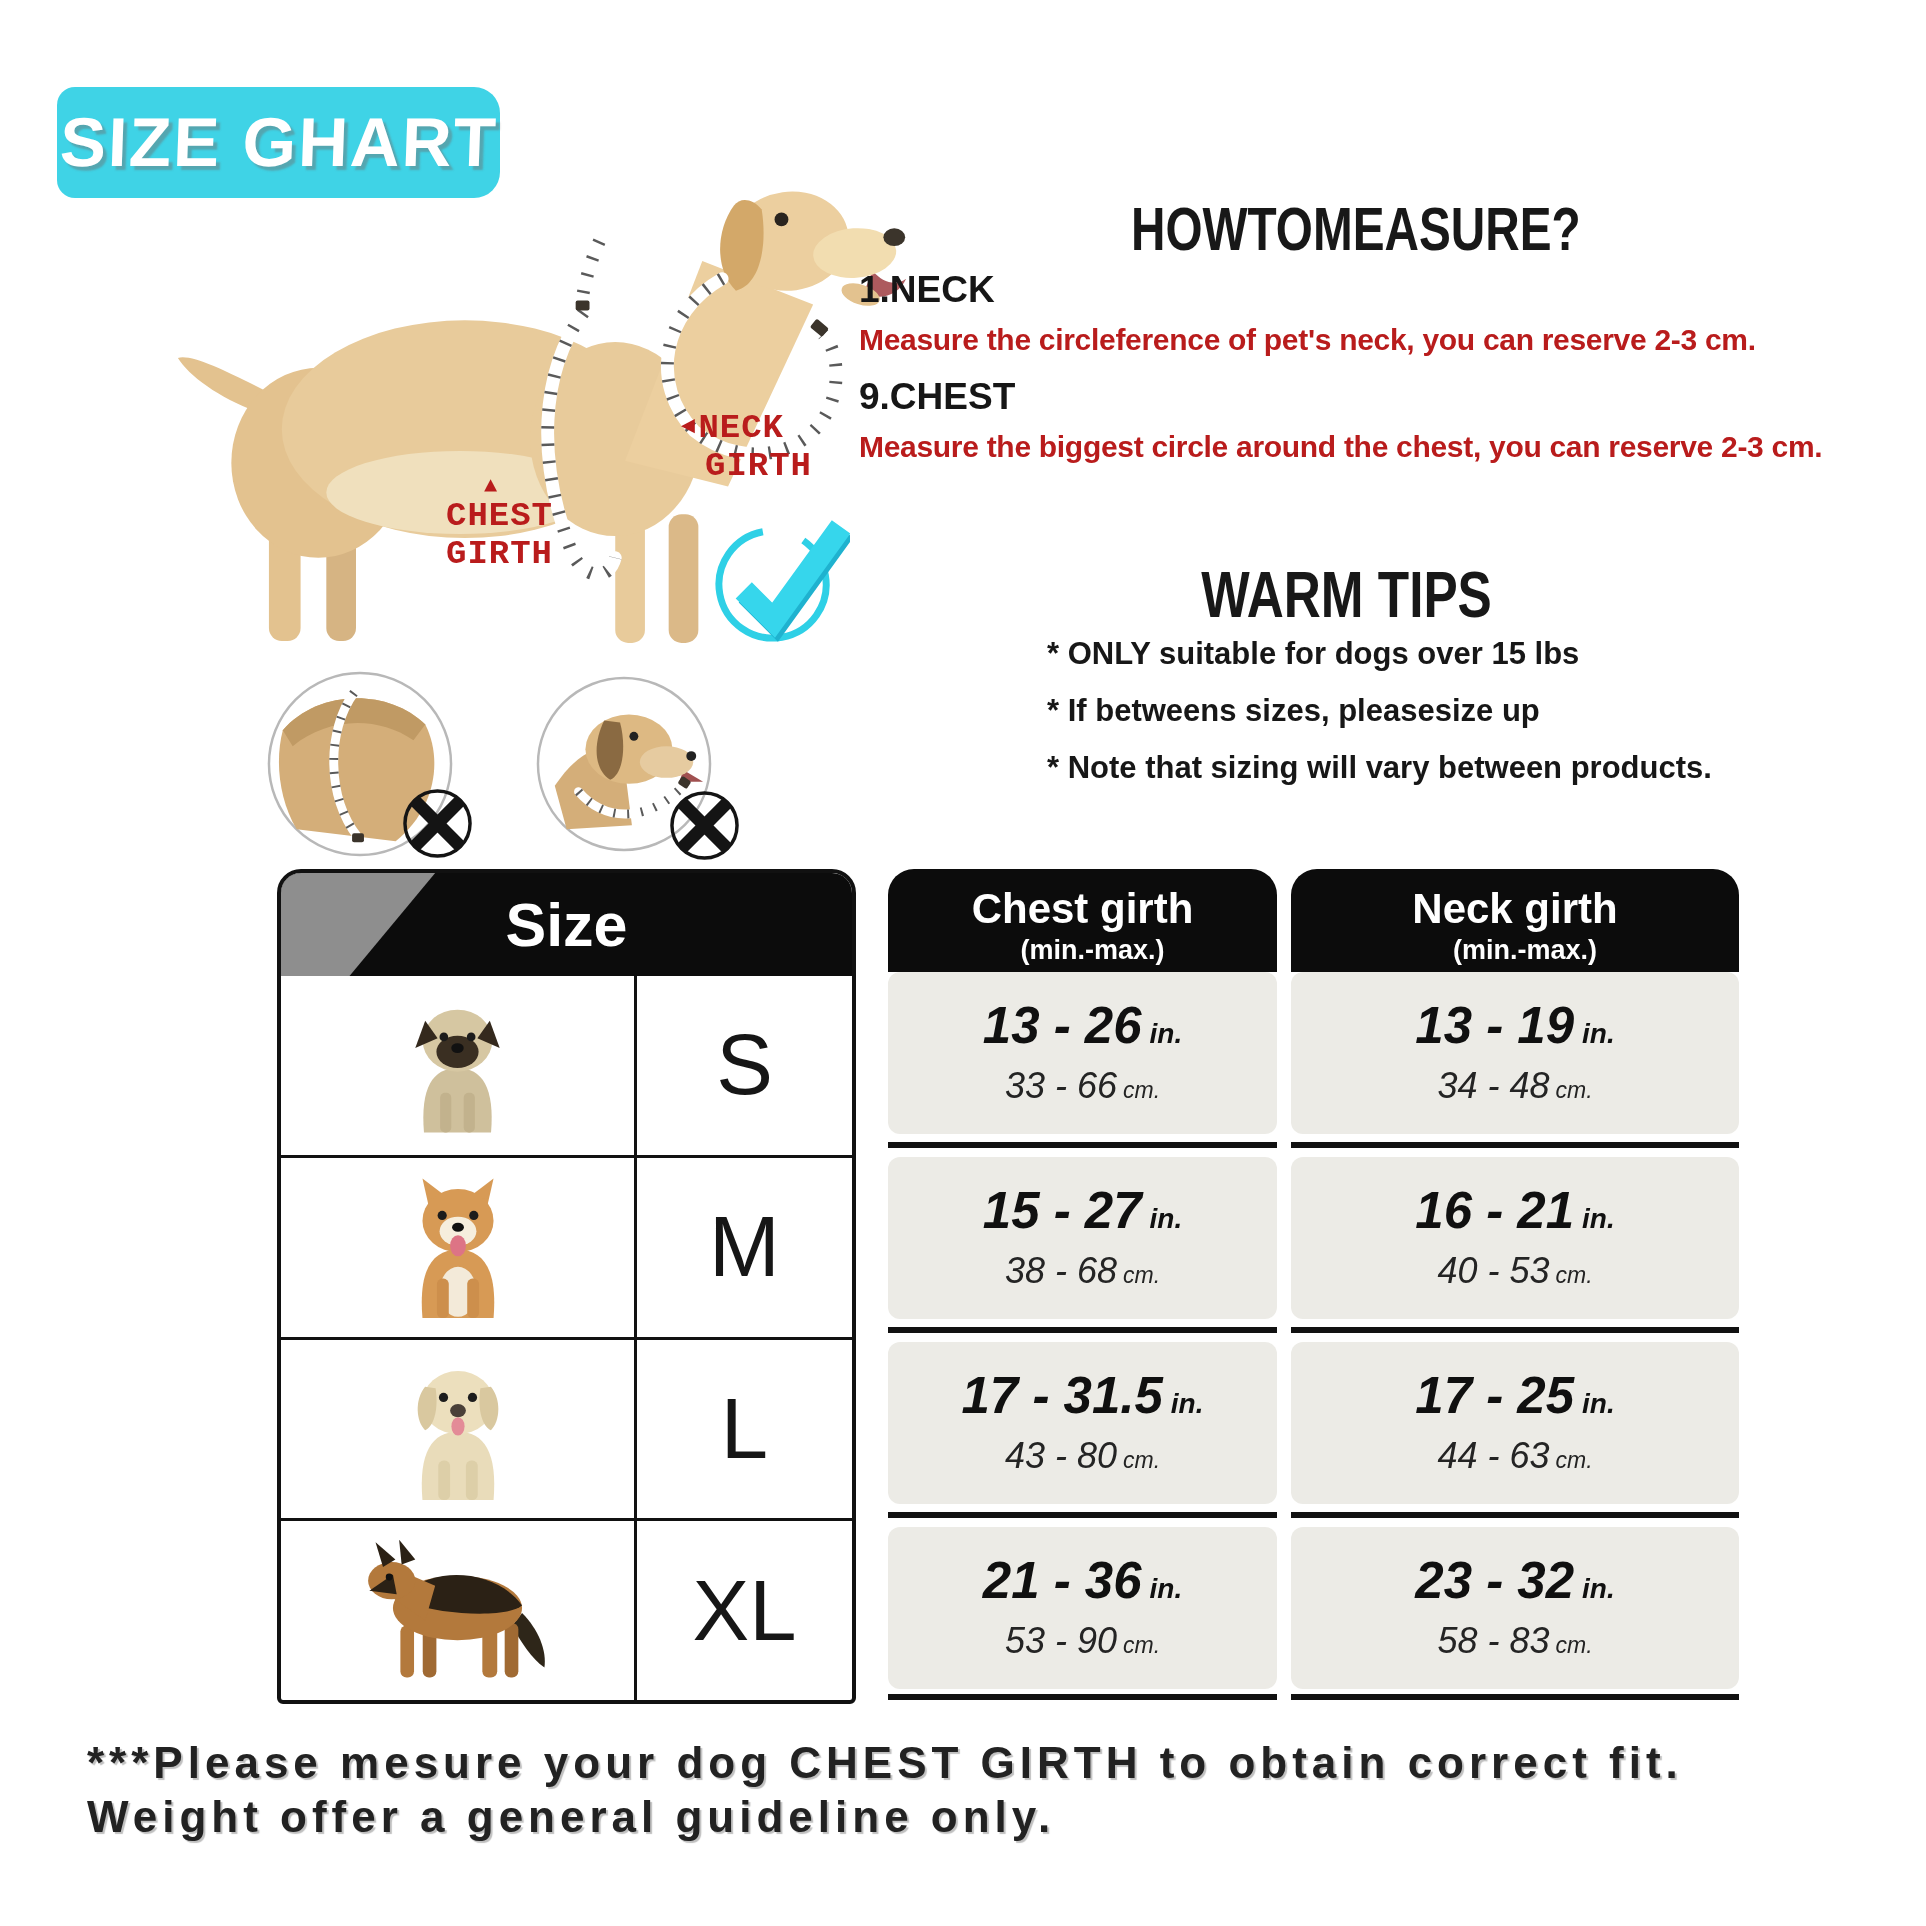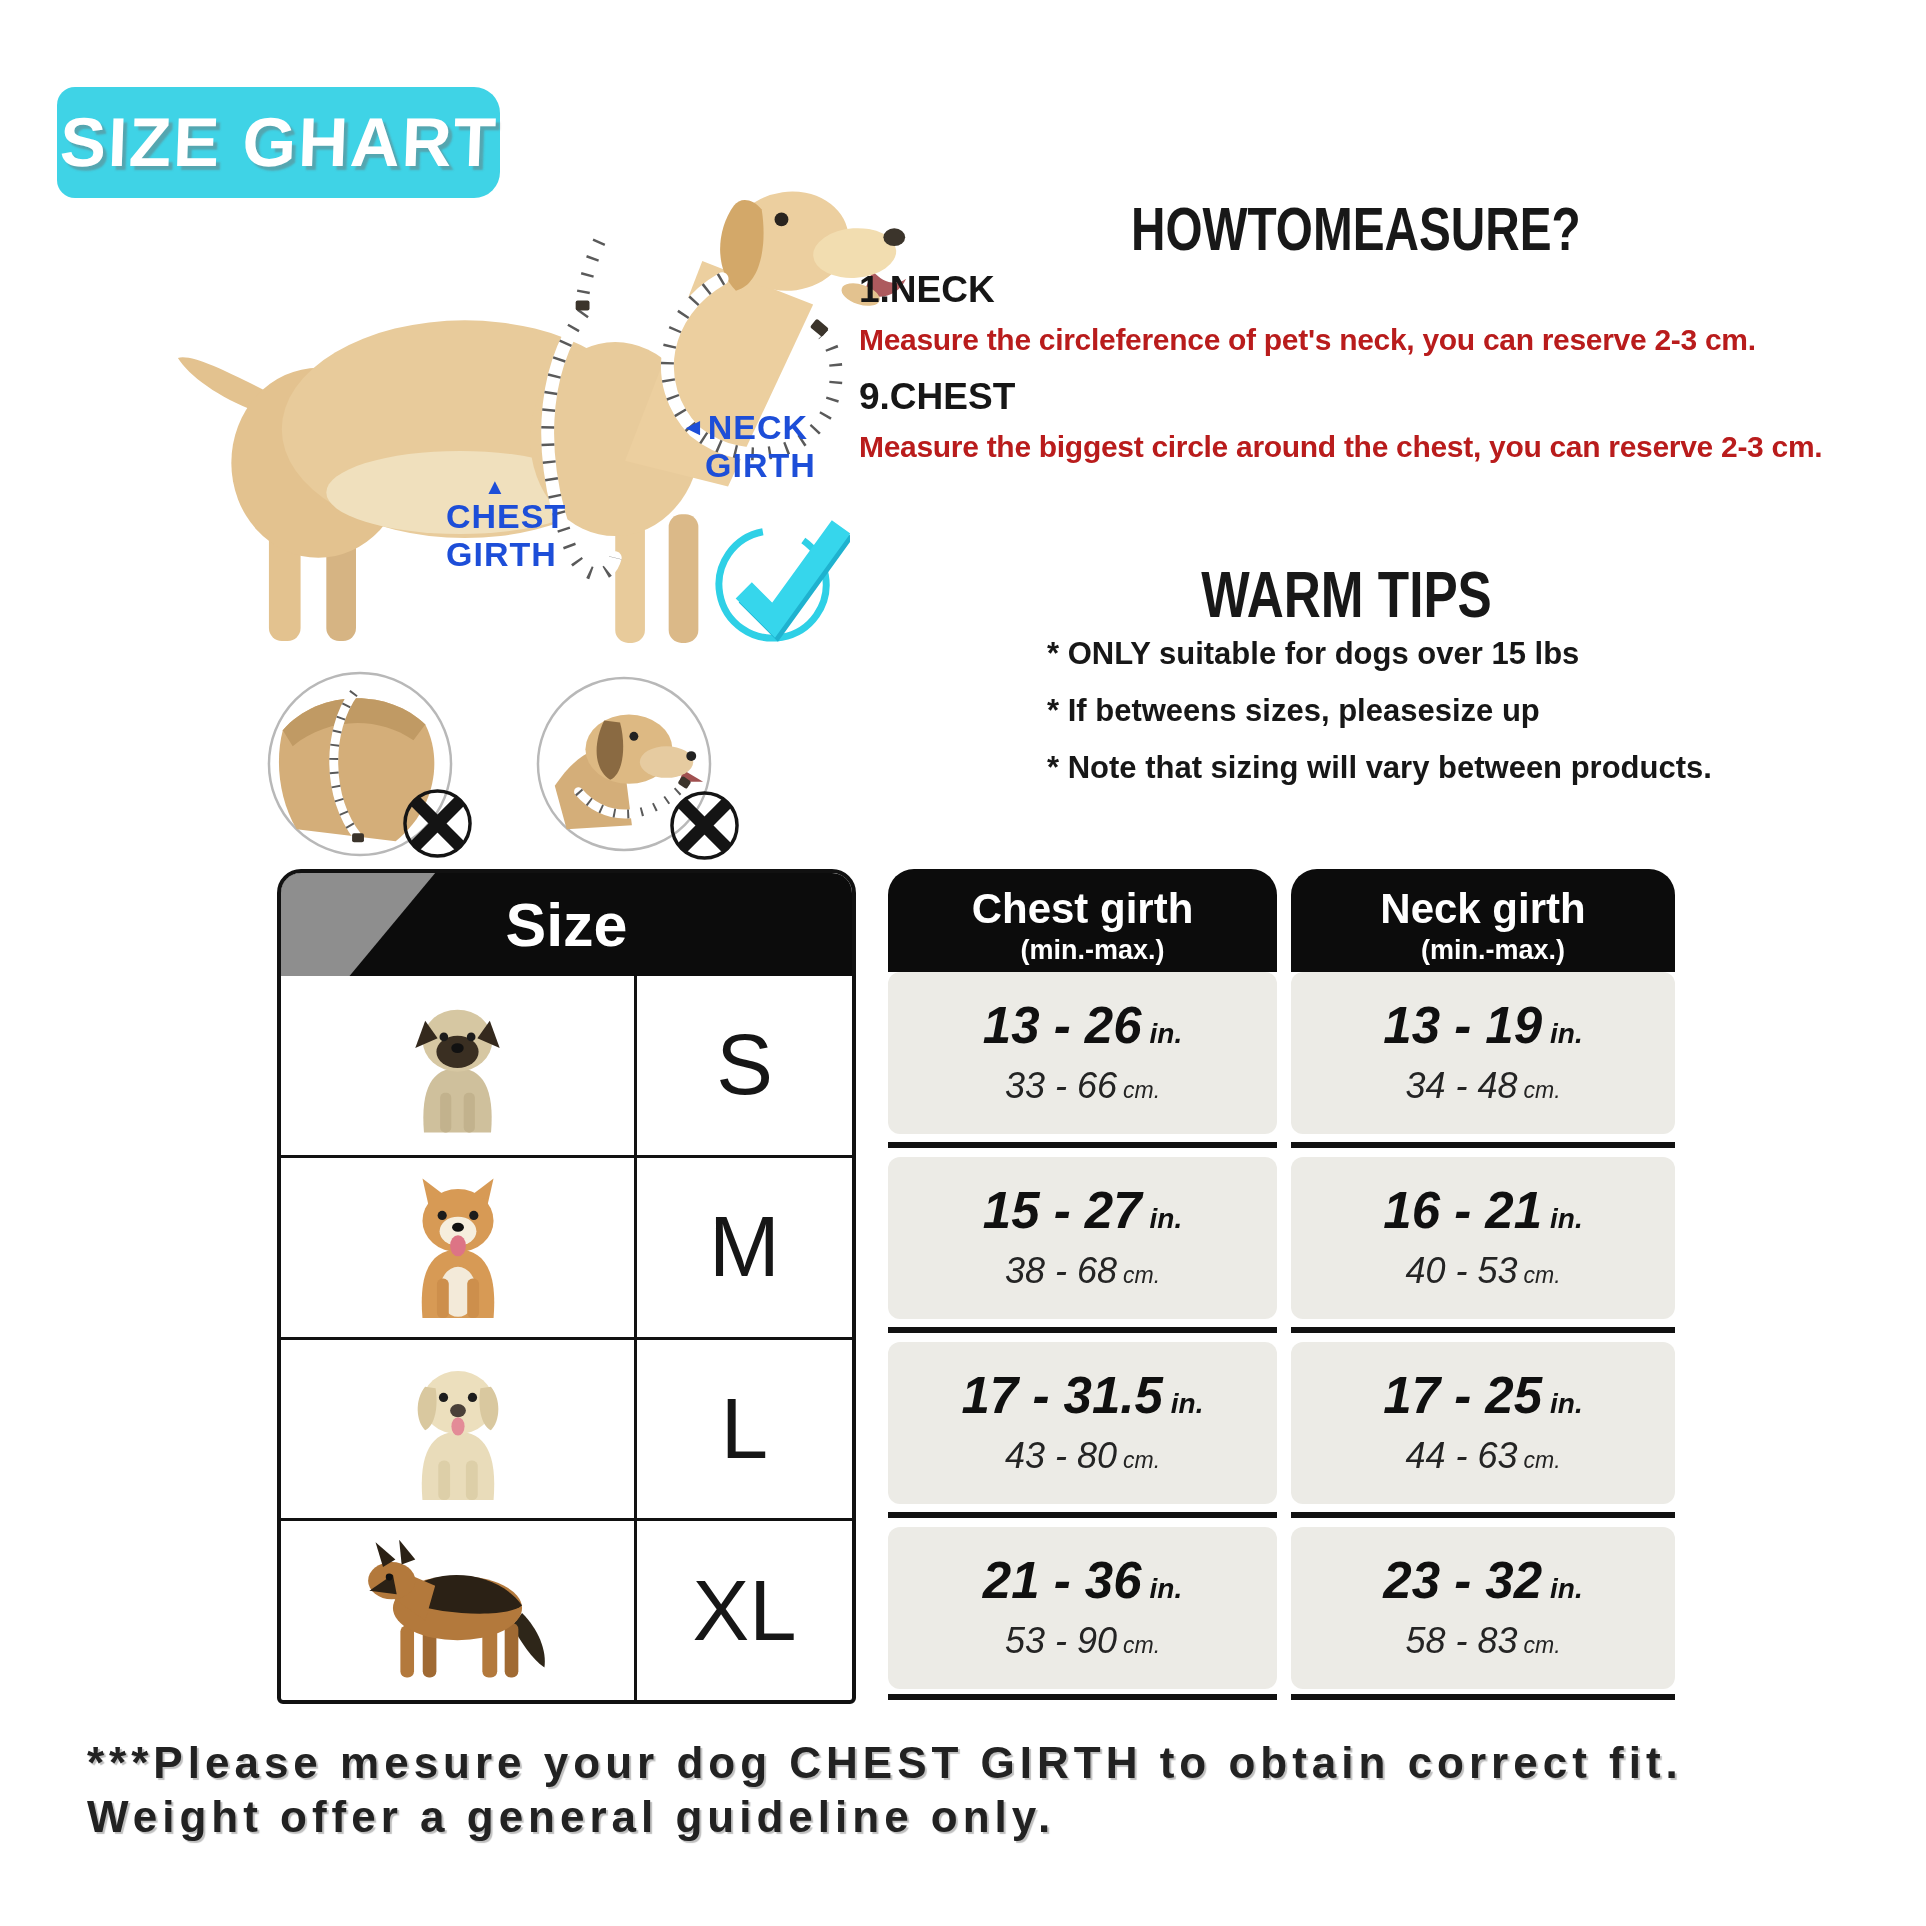--- a/index.html
+++ b/index.html
@@ -13,21 +13,21 @@
   .title-badge{
     left:57px;top:87px;width:443px;height:111px;background:#3fd3e6;
     border-radius:18px 26px 26px 18px;display:flex;align-items:center;justify-content:center;
   }
   .title-badge span{
     color:#ffffff;font-size:69px;font-weight:800;letter-spacing:2px;
     text-shadow:4px 4px 2px rgba(110,110,110,.45);transform:skewX(-2deg);
   }
 
   
-  .diagram-label{font-weight:700;font-size:34px;line-height:38px;color:#1d4ed8;letter-spacing:1px;}
+  .diagram-label{font-weight:700;font-size:34px;line-height:38px;color:#b91c1c;letter-spacing:1px;font-family:Liberation Mono, monospace;}
   .neck-label{left:681px;top:408px;}
   .neck-label .arrow{font-size:24px;vertical-align:4px;margin-right:2px;}
   .neck-label .l2{margin-left:24px;}
   .chest-label{left:446px;top:477px;}
   .chest-label .arrow-up{display:block;font-size:22px;margin-left:38px;line-height:20px;}
 
   
   .tape{stroke:#ffffff;stroke-width:13;fill:none;stroke-linecap:round;}
   .tick{stroke:#5a5a5a;stroke-width:13;fill:none;stroke-dasharray:2.5 15;}
   .tape-s{stroke:#ffffff;stroke-width:9;fill:none;stroke-linecap:round;}
@@ -55,21 +55,21 @@
     background:#8e8e8e;clip-path:polygon(0 0,27% 0,12% 100%,0 100%);}
   .size-header .t{position:relative;color:#fff;font-size:61px;font-weight:700;}
   .lrow{flex:1;display:grid;grid-template-columns:353px 1fr;border-top:3px solid #111;}
   .dogcell{display:flex;align-items:center;justify-content:center;}
   .lettercell{border-left:3px solid #111;display:flex;align-items:center;justify-content:center;
     font-size:85px;font-weight:400;color:#161616;}
 
   
   .gcol{top:869px;width:389px;}
   .gcol.chest{left:888px;}
-  .gcol.neck{left:1291px;width:384px;}
+  .gcol.neck{left:1291px;width:448px;}
   .ghead{height:103px;background:#0c0c0c;border-radius:26px 26px 0 0;color:#fff;text-align:center;}
   .ghead .t{font-size:42px;font-weight:700;padding-top:16px;}
   .ghead .s{font-size:27px;font-weight:700;margin-top:2px;padding-left:20px;}
   .gcell{height:162px;background:#ecebe6;text-align:center;border-radius:12px;}
   .gsep{height:23px;background:#fff;position:relative;}
   .gsep::after{content:"";position:absolute;left:0;right:0;top:8px;height:6px;background:#111;}
   .gend{height:14px;background:#fff;position:relative;}
   .gend::after{content:"";position:absolute;left:0;right:0;top:5px;height:6px;background:#111;}
   .inline-val{font-style:italic;}
   .v-in{font-size:51px;font-weight:700;padding-top:24px;color:#101010;}

